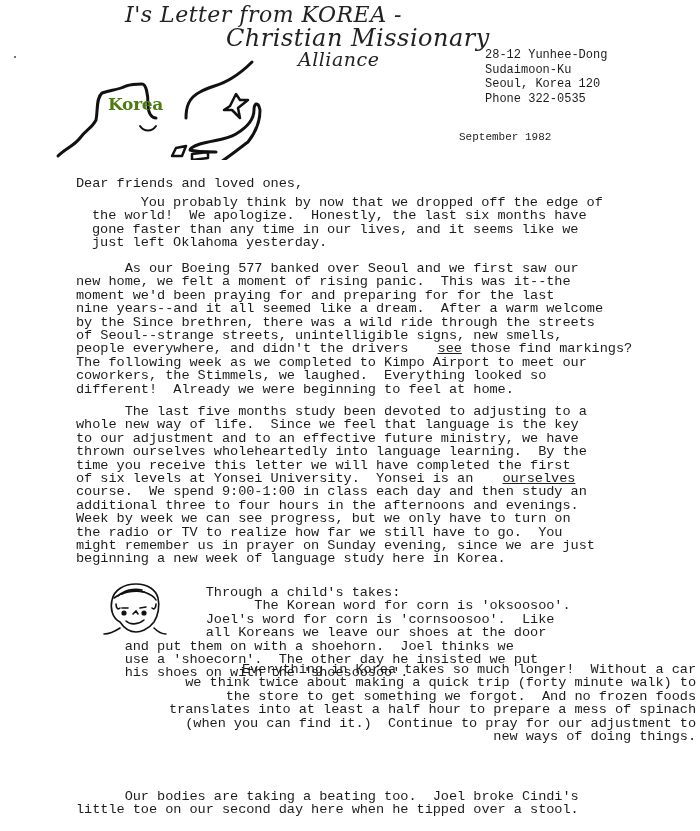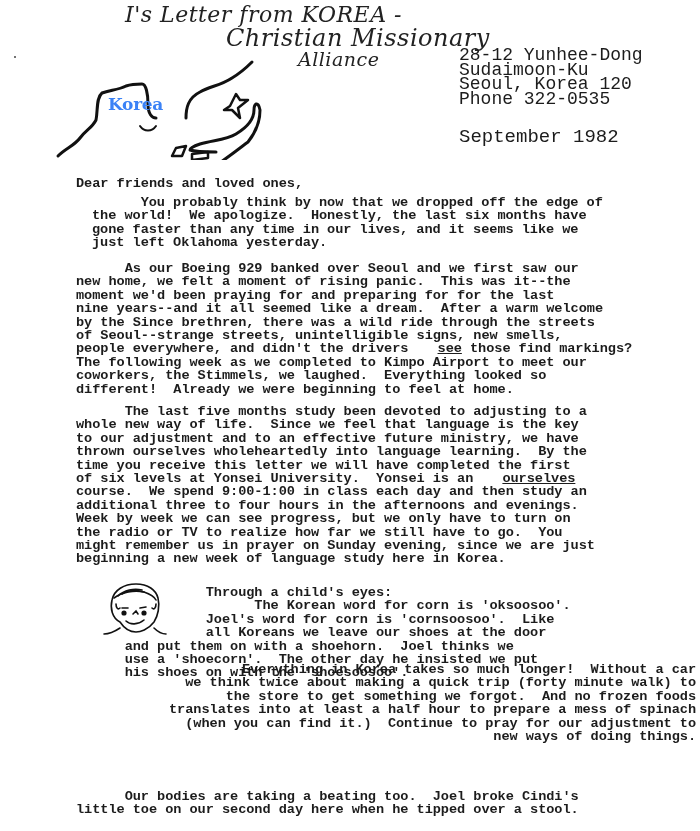--- a/index.html
+++ b/index.html
@@ -16,37 +16,36 @@
       white-space: nowrap;
     }
     .hand.l1 { left: 125px; top: 2px; font-size: 22px; letter-spacing: 0.5px; }
     .hand.l2 { left: 226px; top: 24px; font-size: 24px; letter-spacing: 0.5px; }
     .hand.l3 { left: 298px; top: 48px; font-size: 19px; letter-spacing: 0.5px; }
 
     .map { position: absolute; left: 40px; top: 48px; width: 225px; height: 112px; }
     .map-label {
       position: absolute; left: 109px; top: 96px;
       font-family: "DejaVu Serif", serif; font-weight: bold; font-size: 17px;
-      color: #3b82f6; letter-spacing: -0.3px;
+      color: #4d7c0f; letter-spacing: -0.3px;
     }
 
     .address {
-      position: absolute; left: 459px; top: 48px;
-      font-size: 18px; line-height: 14.6px; white-space: pre;
+      position: absolute; left: 485px; top: 48px;
+      font-size: 12px; line-height: 14.6px; white-space: pre;
     }
     .date {
       position: absolute; left: 459px; top: 130px;
-      font-size: 19px; line-height: 15px; white-space: pre;
+      font-size: 11px; line-height: 15px; white-space: pre;
     }
 
     .body-text {
       position: absolute; left: 76px; width: 620px;
       font-size: 13.6px; line-height: 13.4px; white-space: pre;
       letter-spacing: -0.05px;
-      font-weight: bold;
     }
     .u { text-decoration: underline; margin-left: 21px; }
 
     .salutation { top: 177px; }
     .p1 { top: 196px; margin-left: 16px; }
     .p2 { top: 262px; }
     .p3 { top: 405px; }
     .p4 { top: 586px; }
     .p5 { top: 663px; text-align: right; }
     .p6 { top: 790px; }
@@ -82,21 +81,21 @@
 
 <div class="date">September 1982</div>
 
 <div class="body-text salutation">Dear friends and loved ones,</div>
 
 <div class="body-text p1"><span>      You probably think by now that we dropped off the edge of</span>
 <span>the world!  We apologize.  Honestly, the last six months have</span>
 <span>gone faster than any time in our lives, and it seems like we</span>
 <span>just left Oklahoma yesterday.</span></div>
 
-<div class="body-text p2"><span>      As our Boeing 929 banked over Seoul and we first saw our</span>
+<div class="body-text p2"><span>      As our Boeing 577 banked over Seoul and we first saw our</span>
 <span>new home, we felt a moment of rising panic.  This was it--the</span>
 <span>moment we'd been praying for and preparing for for the last</span>
 <span>nine years--and it all seemed like a dream.  After a warm welcome</span>
 <span>by the Since brethren, there was a wild ride through the streets</span>
 <span>of Seoul--strange streets, unintelligible signs, new smells,</span>
 <span>people everywhere, and didn't the drivers </span><span class="u">see</span><span> those find markings?</span>
 <span>The following week as we completed to Kimpo Airport to meet our</span>
 <span>coworkers, the Stimmels, we laughed.  Everything looked so</span>
 <span>different!  Already we were beginning to feel at home.</span></div>
 
@@ -125,21 +124,21 @@
     <path d="M40 26 L46 25"></path>
     <circle cx="24" cy="31" r="1.8" fill="#111"></circle>
     <circle cx="44" cy="31" r="1.8" fill="#111"></circle>
     <path d="M33 32 L36 29 L38 32"></path>
     <path d="M26 39 C30 43 38 43 44 38"></path>
     <path d="M20 46 C14 50 8 52 4 52"></path>
     <path d="M54 46 C58 50 62 52 66 52"></path>
   </svg>
 </div>
 
-<div class="body-text p4"><span>                Through a child's eyes:</span>
+<div class="body-text p4"><span>                Through a child's takes:</span>
 <span>                      The Korean word for corn is 'oksoosoo'.</span>
 <span>                Joel's word for corn is 'cornsoosoo'.  Like</span>
 <span>                all Koreans we leave our shoes at the door</span>
 <span>      and put them on with a shoehorn.  Joel thinks we</span>
 <span>      use a 'shoecorn'.  The other day he insisted we put</span>
 <span>      his shoes on with the 'shoesoosoo'.</span></div>
 
 <div class="body-text p5"><span>      Everything in Korea takes so much longer!  Without a car</span>
 <span>we think twice about making a quick trip (forty minute walk) to</span>
 <span>the store to get something we forgot.  And no frozen foods</span>

